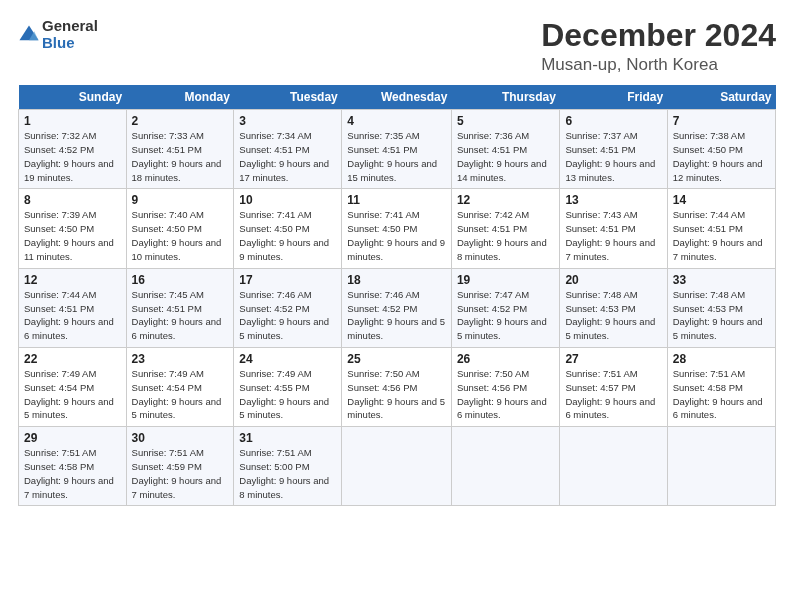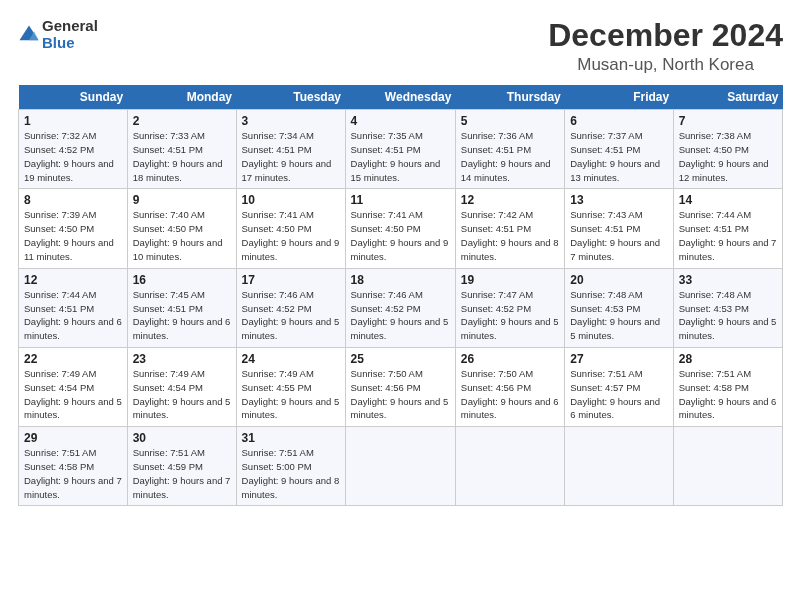--- a/index.html
+++ b/index.html
@@ -6,21 +6,21 @@
     body {
       font-family: Arial, sans-serif;
       background: #fff;
       width: 792px;
       height: 612px;
       overflow: hidden;
     }
     .page {
       width: 792px;
       min-height: 612px;
-      padding: 18px 9px 10px 18px;
+      padding: 18px 16px 10px 18px;
       background: #fff;
     }
     .header {
       display: flex;
       justify-content: space-between;
       align-items: flex-start;
       margin-bottom: 10px;
     }
     .logo {
       display: flex;
@@ -40,21 +40,21 @@
       font-size: 15px;
       font-weight: bold;
       color: #2a6db5;
     }
     .logo-icon {
       width: 22px;
       height: 22px;
       margin-right: 2px;
     }
     .title-area {
-      text-align: center;
+      text-align: left;
     }
     .month-title {
       font-size: 32px;
       font-weight: bold;
       color: #333;
       line-height: 1.1;
     }
     .subtitle {
       font-size: 17px;
       color: #555;

